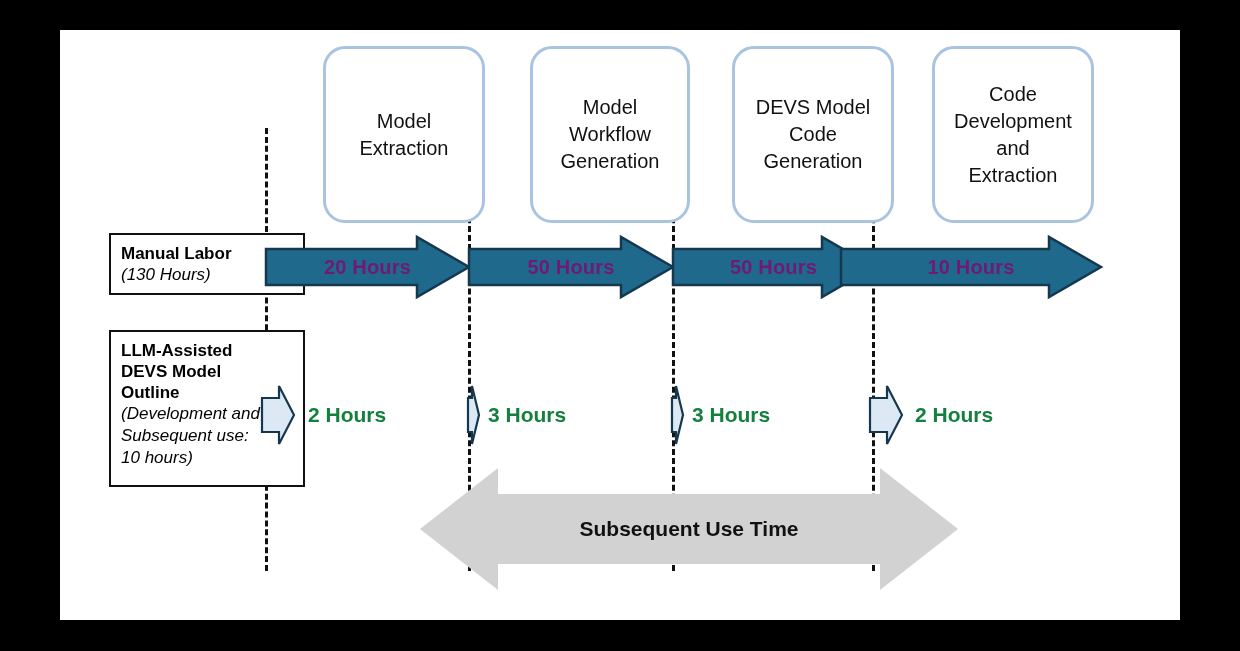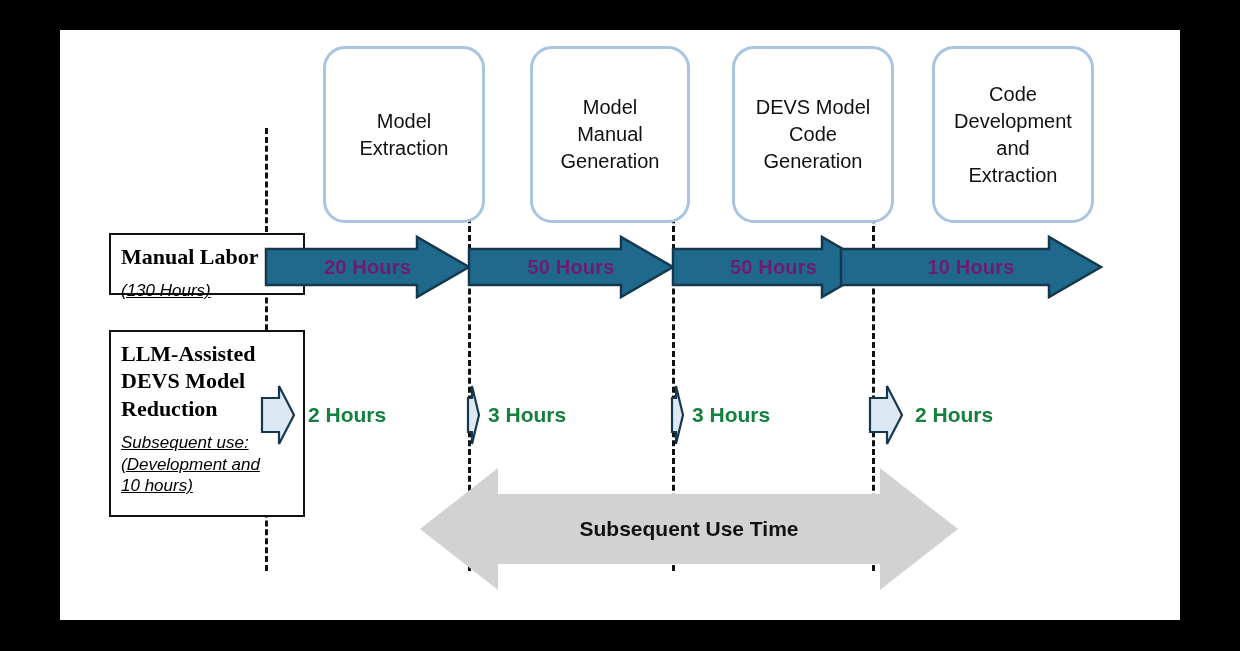--- a/index.html
+++ b/index.html
@@ -35,22 +35,22 @@
 
   
   .label-box{
     position:absolute;
     border:2px solid #111111;
     background:#ffffff;
     box-sizing:border-box;
     padding:8px 10px;
     color:#000000;
   }
-  .label-title{font-weight:bold;font-size:22px;line-height:1.24;font-family:Liberation Serif, serif;}
-  .label-sub{font-style:italic;font-size:17px;line-height:1.28;margin-top:10px;text-decoration:underline;}
+  .label-title{font-weight:bold;font-size:17px;line-height:1.24;}
+  .label-sub{font-style:italic;font-size:17px;line-height:1.28;margin-top:0;}
 
   
   .teal-arrow{position:absolute;}
   .teal-arrow svg{display:block;overflow:visible;}
   .teal-label{
     position:absolute;top:0;left:0;width:100%;height:100%;
     display:flex;align-items:center;justify-content:center;
     color:#701a75;font-weight:bold;font-size:20px;
     letter-spacing:.2px;pointer-events:none;
   }
@@ -87,21 +87,21 @@
     <div class="proc-box" style="left:263px;top:16px;width:162px;height:177px;">
       <div>
         <div>Model</div>
         <div>Extraction</div>
       </div>
     </div>
 
     <div class="proc-box" style="left:470px;top:16px;width:160px;height:177px;">
       <div>
         <div>Model</div>
-        <div>Manual</div>
+        <div>Workflow</div>
         <div>Generation</div>
       </div>
     </div>
 
     <div class="proc-box" style="left:672px;top:16px;width:162px;height:177px;">
       <div>
         <div>DEVS Model</div>
         <div>Code</div>
         <div>Generation</div>
       </div>
@@ -114,29 +114,29 @@
         <div>and</div>
         <div>Extraction</div>
       </div>
     </div>
 
     <div class="label-box" style="left:49px;top:203px;width:196px;height:62px;">
       <div class="label-title">Manual Labor</div>
       <div class="label-sub">(130 Hours)</div>
     </div>
 
-    <div class="label-box" style="left:49px;top:300px;width:196px;height:187px;">
+    <div class="label-box" style="left:49px;top:300px;width:196px;height:157px;">
       <div class="label-title">
         <div>LLM-Assisted</div>
         <div>DEVS Model</div>
-        <div>Reduction</div>
+        <div>Outline</div>
       </div>
       <div class="label-sub">
+        <div>(Development and</div>
         <div>Subsequent use:</div>
-        <div>(Development and</div>
         <div>10 hours)</div>
       </div>
     </div>
 
     <div class="teal-arrow" style="left:205px;top:206px;width:205px;height:62px;">
       <svg width="205" height="62" viewBox="0 0 205 62" preserveAspectRatio="none">
         <polygon points="1,13 152,13 152,1 204,31 152,61 152,49 1,49" fill="#1F6A8C" stroke="#15384F" stroke-width="2.5" stroke-linejoin="miter"></polygon>
       </svg>
       <div class="teal-label" style="padding-right:44px;">20 Hours</div>
     </div>

